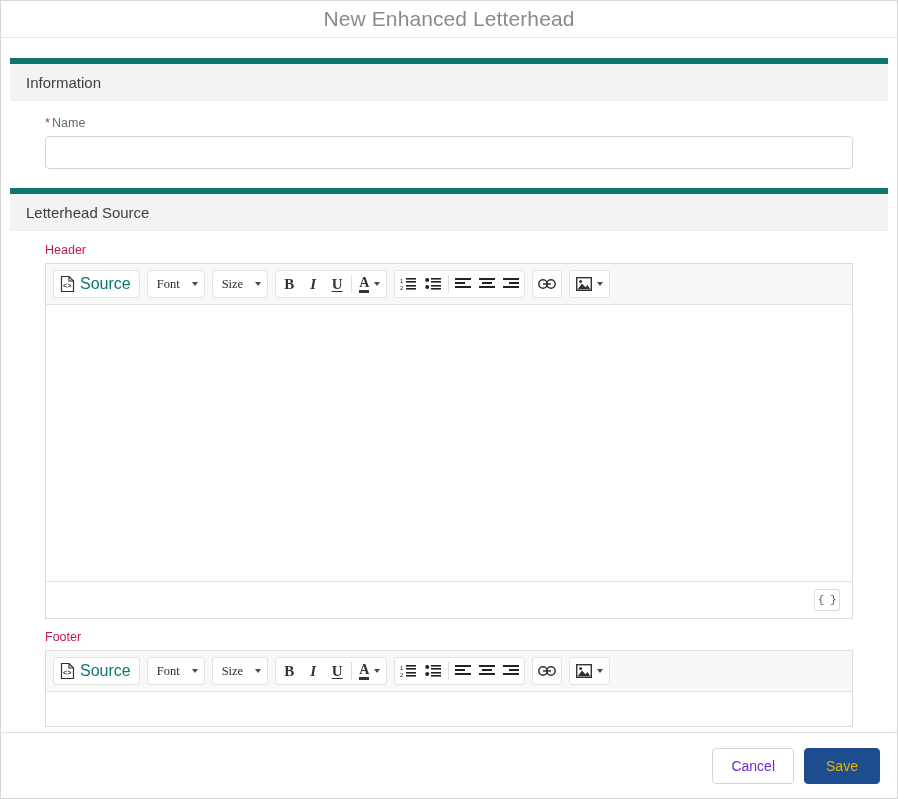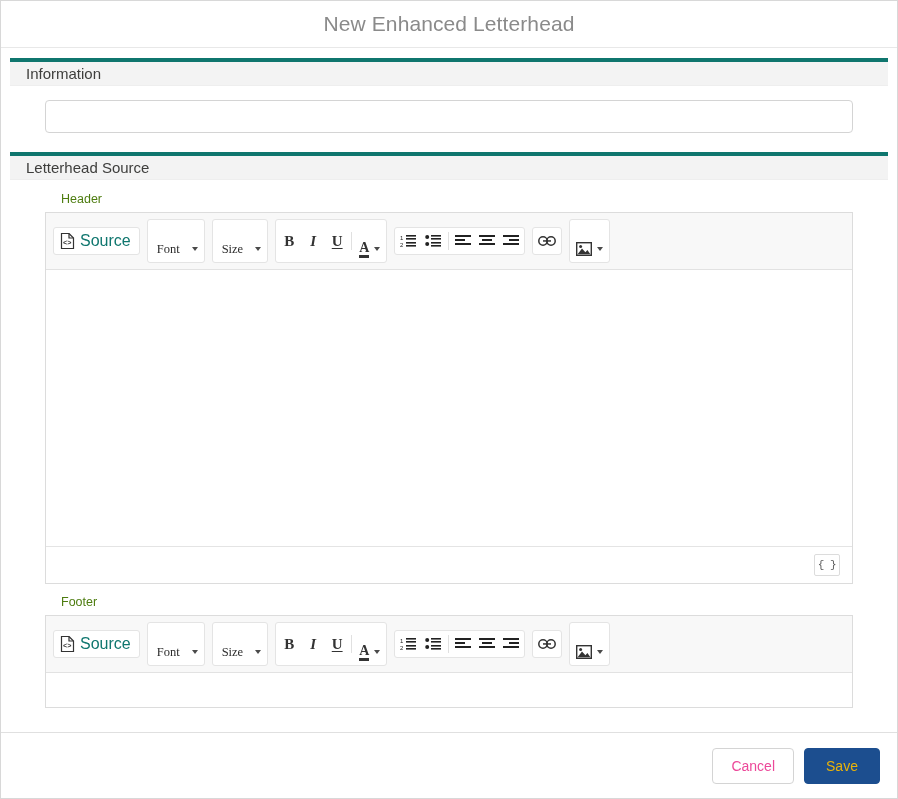--- a/index.html
+++ b/index.html
@@ -13,21 +13,21 @@
   .page {
     position: relative;
     width: 898px; height: 799px;
     background: #ffffff;
     border: 1px solid #d8d8d8;
     overflow: hidden;
   }
 
   
   .modal-header {
-    height: 47px;
+    height: 37px;
     display: flex; align-items: center; justify-content: center;
     background: #ffffff;
     border-bottom: 1px solid #e8e8e8;
   }
   .modal-title {
     font-size: 21px;
     font-weight: 300;
     color: #8a8a8a;
     letter-spacing: 0.1px;
   }
@@ -36,23 +36,23 @@
   .modal-body {
     position: absolute;
     top: 48px; left: 0; right: 0; bottom: 66px;
     background: #ffffff;
     overflow: hidden;
   }
 
   
   .section-head {
     margin: 9px 9px 0 9px;
-    height: 28px;
+    height: 43px;
     background: #f3f3f3;
-    border-top: 4px solid #0f766e;
+    border-top: 6px solid #0f766e;
     border-bottom: 1px solid #eeeeee;
     display: flex; align-items: center;
     padding-left: 16px;
   }
   .section-head-title {
     font-size: 15px;
     font-weight: 400;
     color: #3e3e3c;
   }
 
@@ -89,24 +89,23 @@
     font-family: "Liberation Sans", sans-serif;
     outline: none;
   }
 
   
   .rte-block { padding: 0 44px; }
   .rte-block.header-block { padding-top: 12px; }
   .rte-block.footer-block { padding-top: 11px; }
   .rte-label {
     font-size: 12.5px;
-    color: #4d7c0f;
+    color: #be185d;
     margin-bottom: 6px;
     display: block;
-    margin-left: 16px;
   }
   .rte-frame {
     border: 1px solid #dcdcdc;
     background: #ffffff;
   }
   .rte-toolbar {
     background: #f8f8f8;
     border-bottom: 1px solid #e2e2e2;
     padding: 6px 7px;
     display: flex;
@@ -140,21 +139,21 @@
     font-size: 12.5px;
     color: #2b2b2b;
     font-family: "Liberation Serif", serif;
   }
   .tb-btn.source .tb-label {
     font-family: "Liberation Sans", sans-serif;
     font-size: 16px;
     color: #0f766e;
   }
   .tb-btn.combo { padding: 0 5px 0 8px; gap: 12px; min-width: 52px;
-                  justify-content: space-between; margin-top: 16px; }
+                  justify-content: space-between; }
   .caret {
     width: 0; height: 0;
     border-left: 3.5px solid transparent;
     border-right: 3.5px solid transparent;
     border-top: 4px solid #4a4a4a;
     display: inline-block;
   }
   .tb-sep {
     width: 1px; height: 18px;
     background: #e0e0e0;
@@ -214,21 +213,21 @@
     font-family: "Liberation Sans", sans-serif;
     display: inline-flex;
     align-items: center;
     justify-content: center;
     padding: 0 18px;
     cursor: default;
   }
   .btn-neutral {
     background: #ffffff;
     border: 1px solid #d4d4d4;
-    color: #ec4899;
+    color: #6d28d9;
   }
   .btn-brand {
     background: #1c4e8f;
     border: 1px solid #1c4e8f;
     color: #eab308;
     font-weight: 400;
   }
   svg { display: block; }
 </style>
 </head>
@@ -241,20 +240,21 @@
   </div>
 
   <div class="modal-body">
 
     <div class="section-head">
       <span class="section-head-title">Information</span>
     </div>
 
     <div class="form-row">
       <div class="form-col">
+        <label class="field-label"><span class="req-star">*</span><span>Name</span></label>
         <input class="text-input" type="text" value="" placeholder="" style="">
       </div>
     </div>
 
     <div class="section-head">
       <span class="section-head-title">Letterhead Source</span>
     </div>
 
     <div class="rte-block header-block">
       <label class="rte-label">Header</label>

